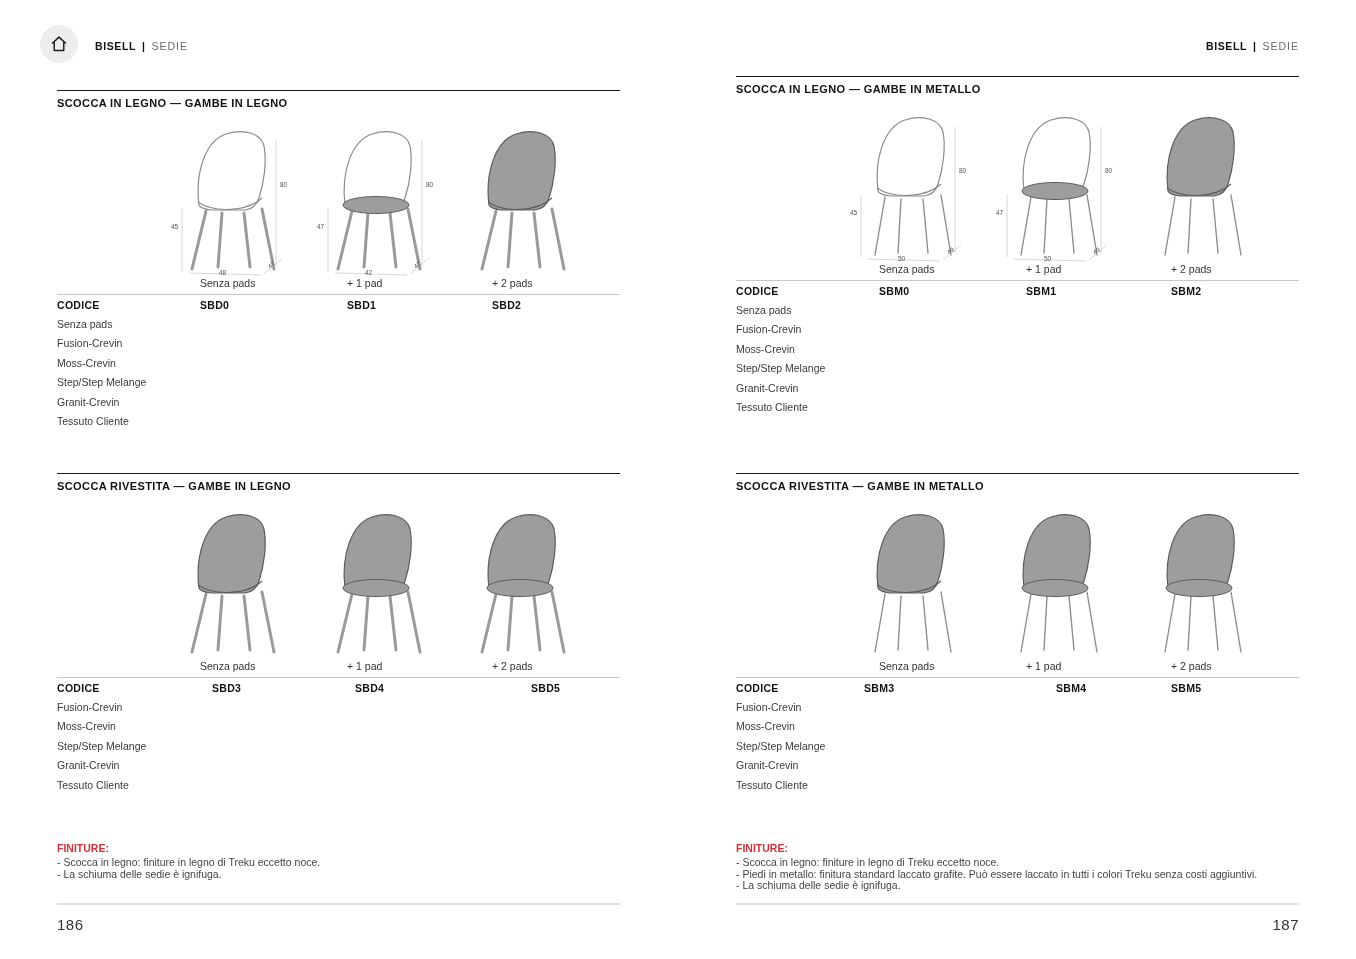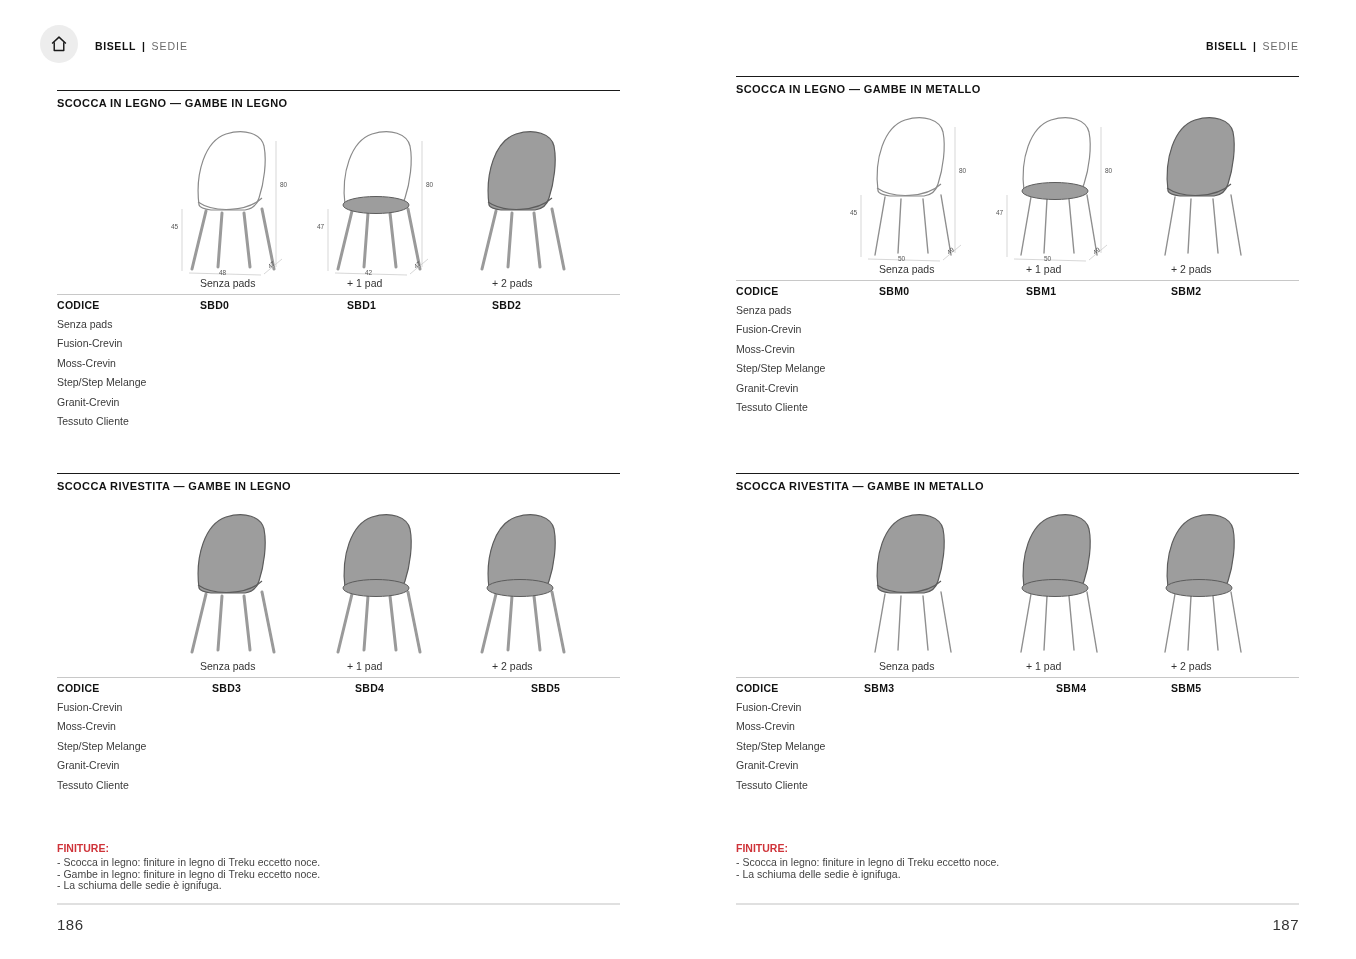--- a/index.html
+++ b/index.html
@@ -77,26 +77,26 @@
   <b>BISELL</b><span class="sep">|</span><span class="sec">SEDIE</span>
 </div>
 <div class="brand right">
   <b>BISELL</b><span class="sep">|</span><span class="sec">SEDIE</span>
 </div>
 
 <div id="finiture-holder">
     <div class="finiture left">
       <div class="finiture-title" style="color: rgb(207, 51, 57);">FINITURE:</div>
       <div class="finiture-line">- Scocca in legno: finiture in legno di Treku eccetto noce.</div>
-      <div class="finiture-line">- Gambe in legno: finiture in legno di Treku eccetto noce.</div>
       <div class="finiture-line">- La schiuma delle sedie è ignifuga.</div>
     </div>
     <div class="finiture right">
       <div class="finiture-title" style="color: rgb(207, 51, 57);">FINITURE:</div>
       <div class="finiture-line">- Scocca in legno: finiture in legno di Treku eccetto noce.</div>
+      <div class="finiture-line">- Piedi in metallo: finitura standard laccato grafite. Può essere laccato in tutti i colori Treku senza costi aggiuntivi.</div>
       <div class="finiture-line">- La schiuma delle sedie è ignifuga.</div>
     </div>
   </div>
 <div class="footer-rule left"></div>
 <div class="footer-rule right"></div>
 <div class="page-num left">186</div>
 <div class="page-num right">187</div>
 
   <section class="section tl">
     <h2 class="section-title">SCOCCA IN LEGNO — GAMBE IN LEGNO</h2>

